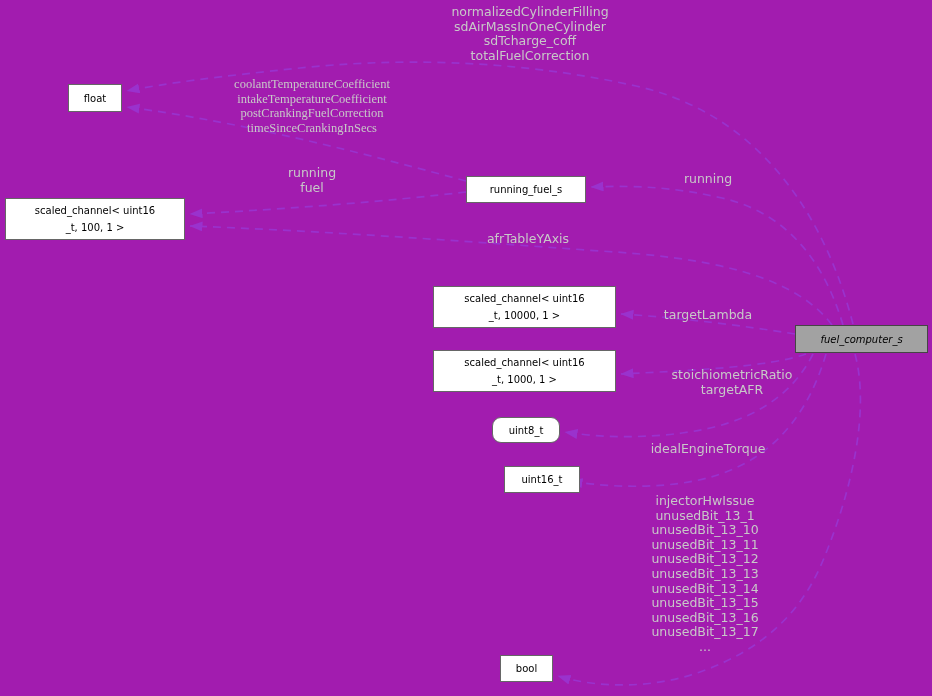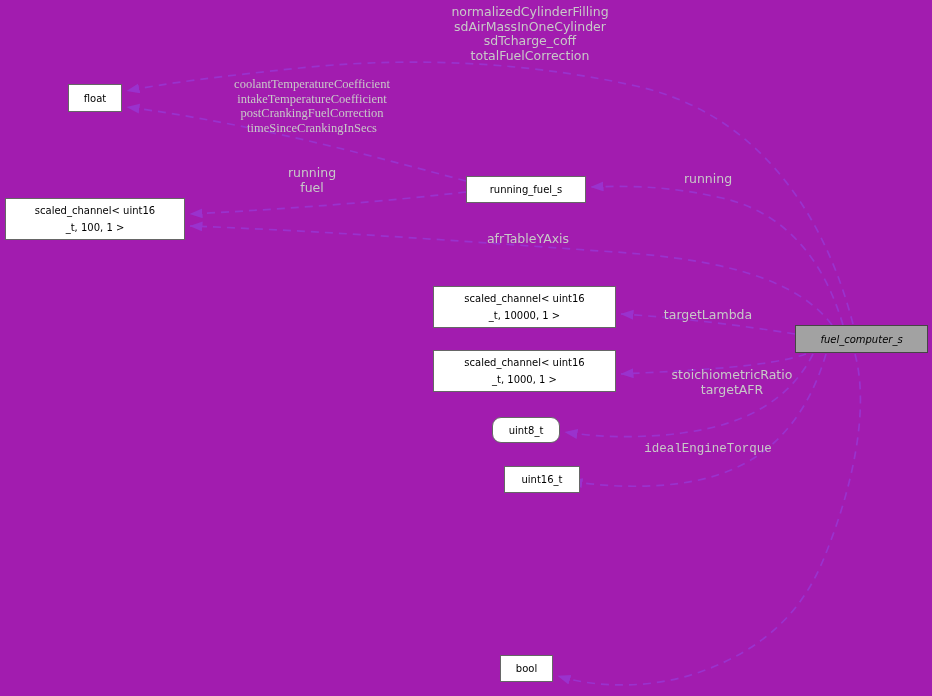--- a/index.html
+++ b/index.html
@@ -80,21 +80,32 @@
 intakeTemperatureCoefficient
 postCrankingFuelCorrection
 timeSinceCrankingInSecs</div>
   <div class="edge-label" style="left:312px;top:166px;">running
 fuel</div>
   <div class="edge-label" style="left:708px;top:172px;">running</div>
   <div class="edge-label" style="left:528px;top:232px;text-align:right;">afrTableYAxis</div>
   <div class="edge-label" style="left:708px;top:308px;">targetLambda</div>
   <div class="edge-label" style="left:732px;top:335px;margin-top:33px;">stoichiometricRatio
 targetAFR</div>
-  <div class="edge-label" style="left:708px;top:442px;font-family:Liberation Mono, monospace;">idealEngineTorque</div>
+  <div class="edge-label" style="left:708px;top:442px;">idealEngineTorque</div>
+  <div class="edge-label" style="left:705px;top:494px;">injectorHwIssue
+unusedBit_13_1
+unusedBit_13_10
+unusedBit_13_11
+unusedBit_13_12
+unusedBit_13_13
+unusedBit_13_14
+unusedBit_13_15
+unusedBit_13_16
+unusedBit_13_17
+...</div>
 
   <div class="node" style="left:68px;top:84px;width:54px;height:28px;">float</div>
 
   <div class="node" style="left:5px;top:198px;width:180px;height:42px;">scaled_channel&lt; uint16
 _t, 100, 1 &gt;</div>
 
   <div class="node" style="left:466px;top:176px;width:120px;height:27px;">running_fuel_s</div>
 
   <div class="node" style="left:433px;top:286px;width:183px;height:42px;">scaled_channel&lt; uint16
 _t, 10000, 1 &gt;</div>

